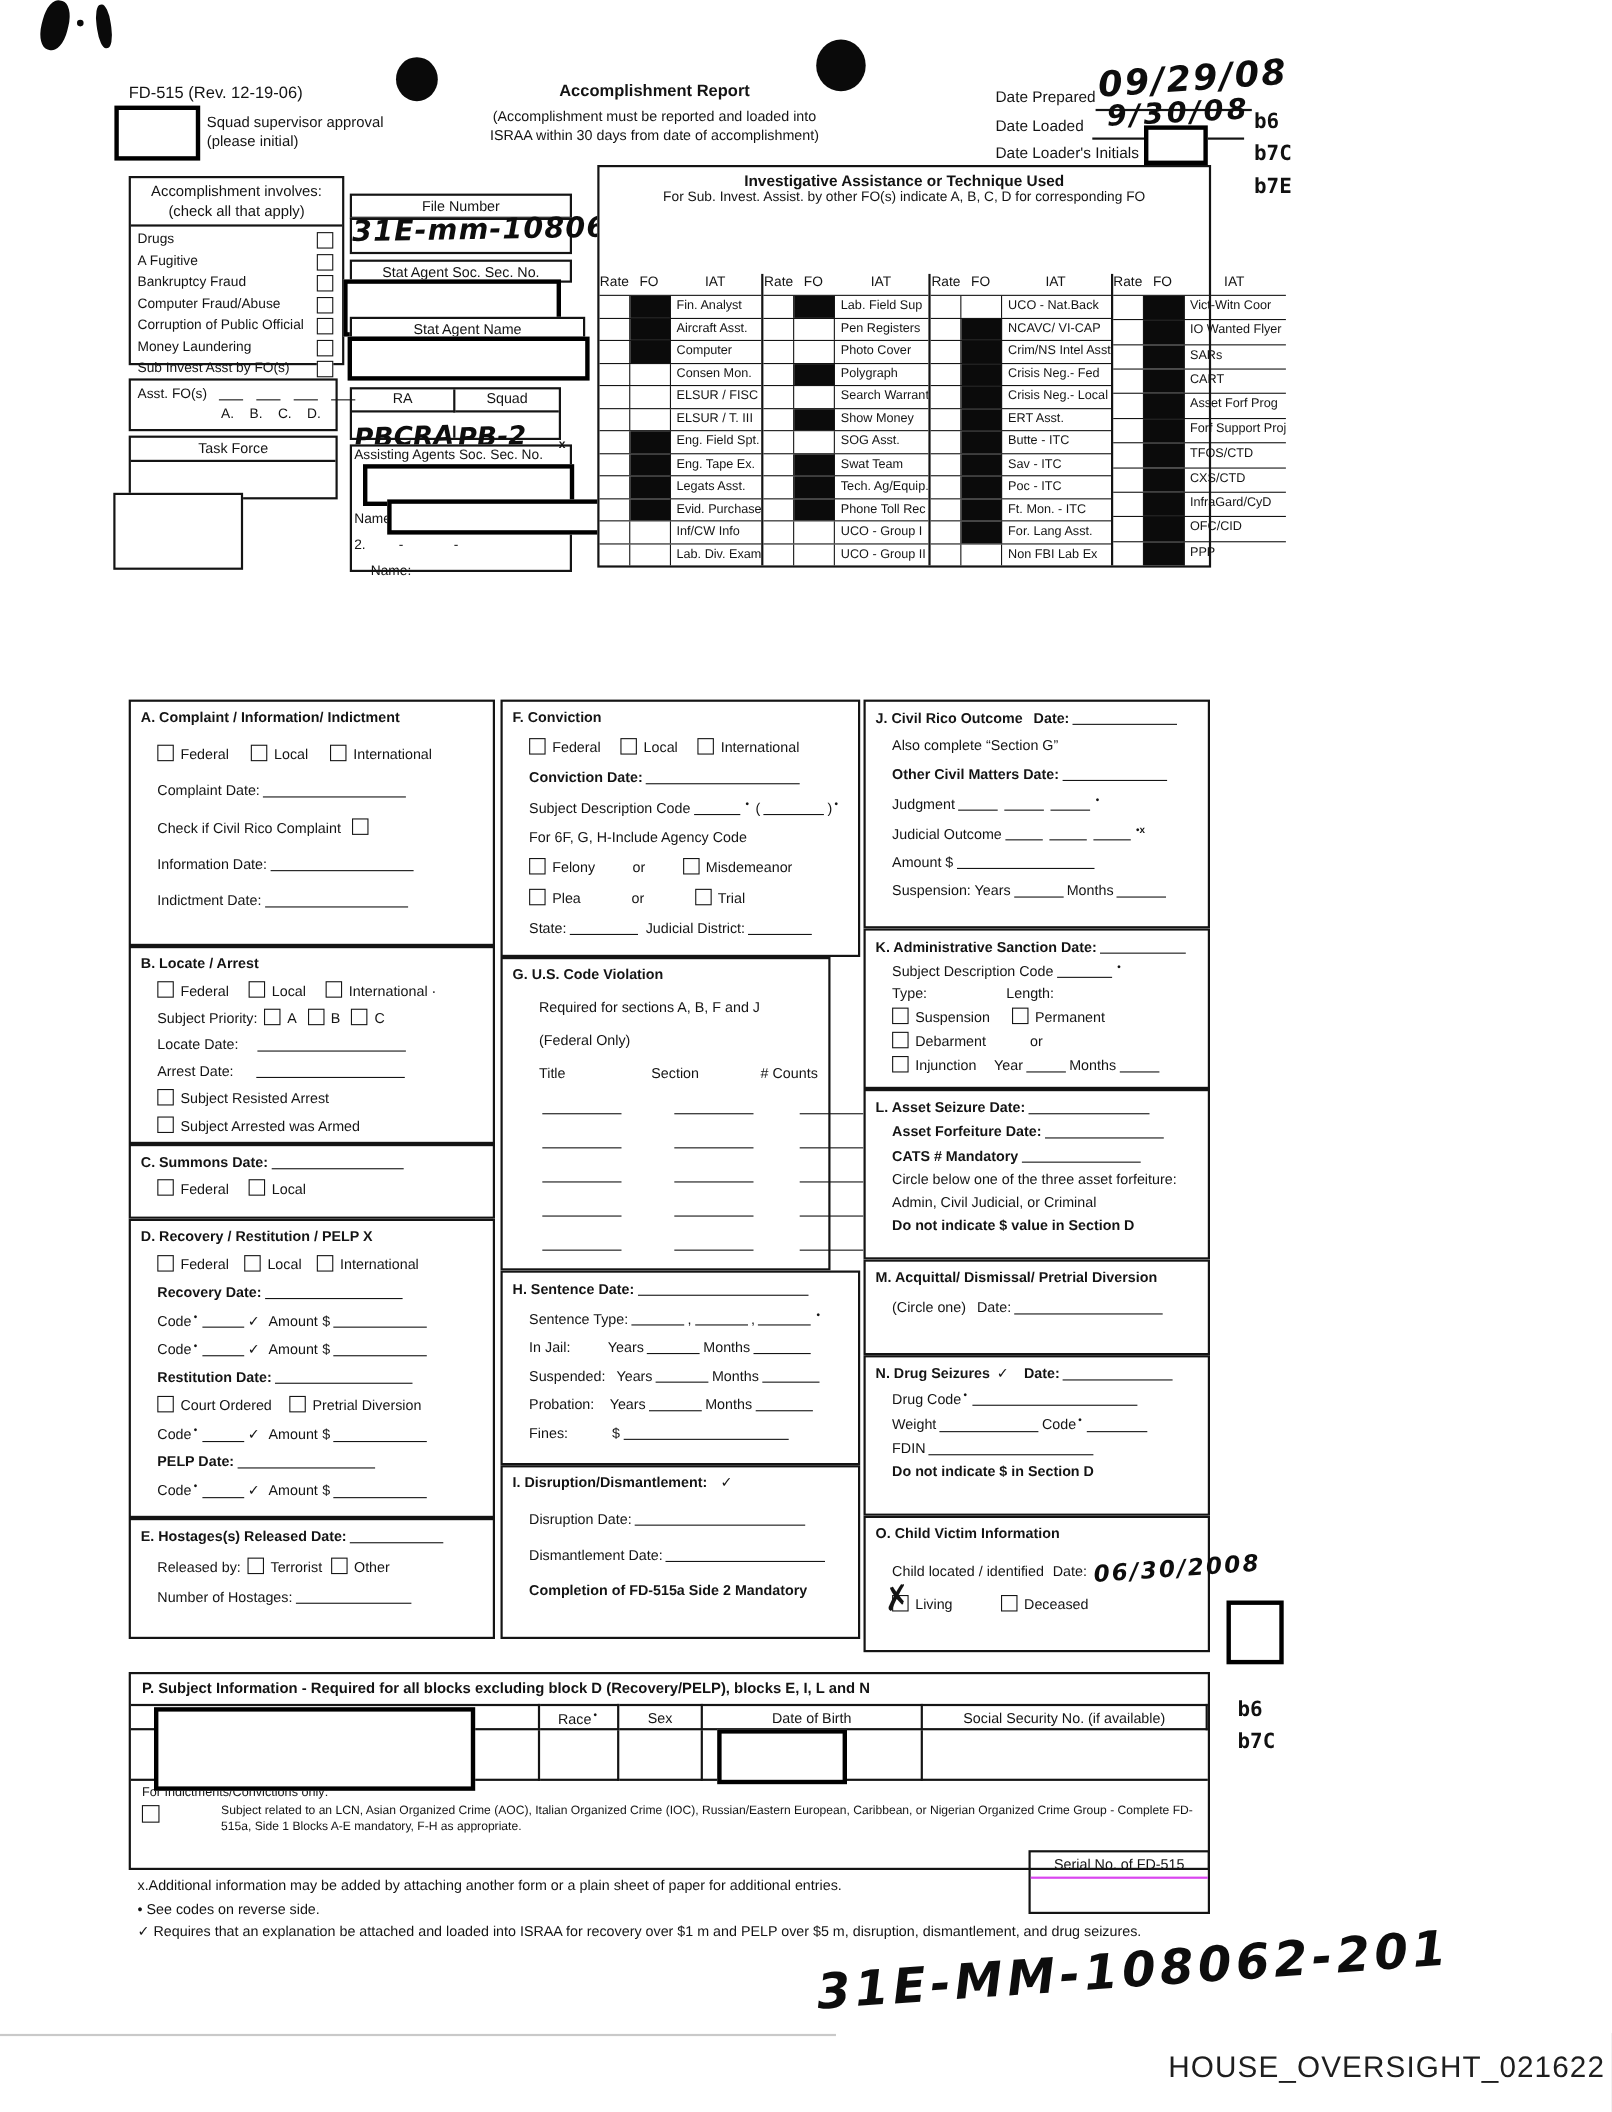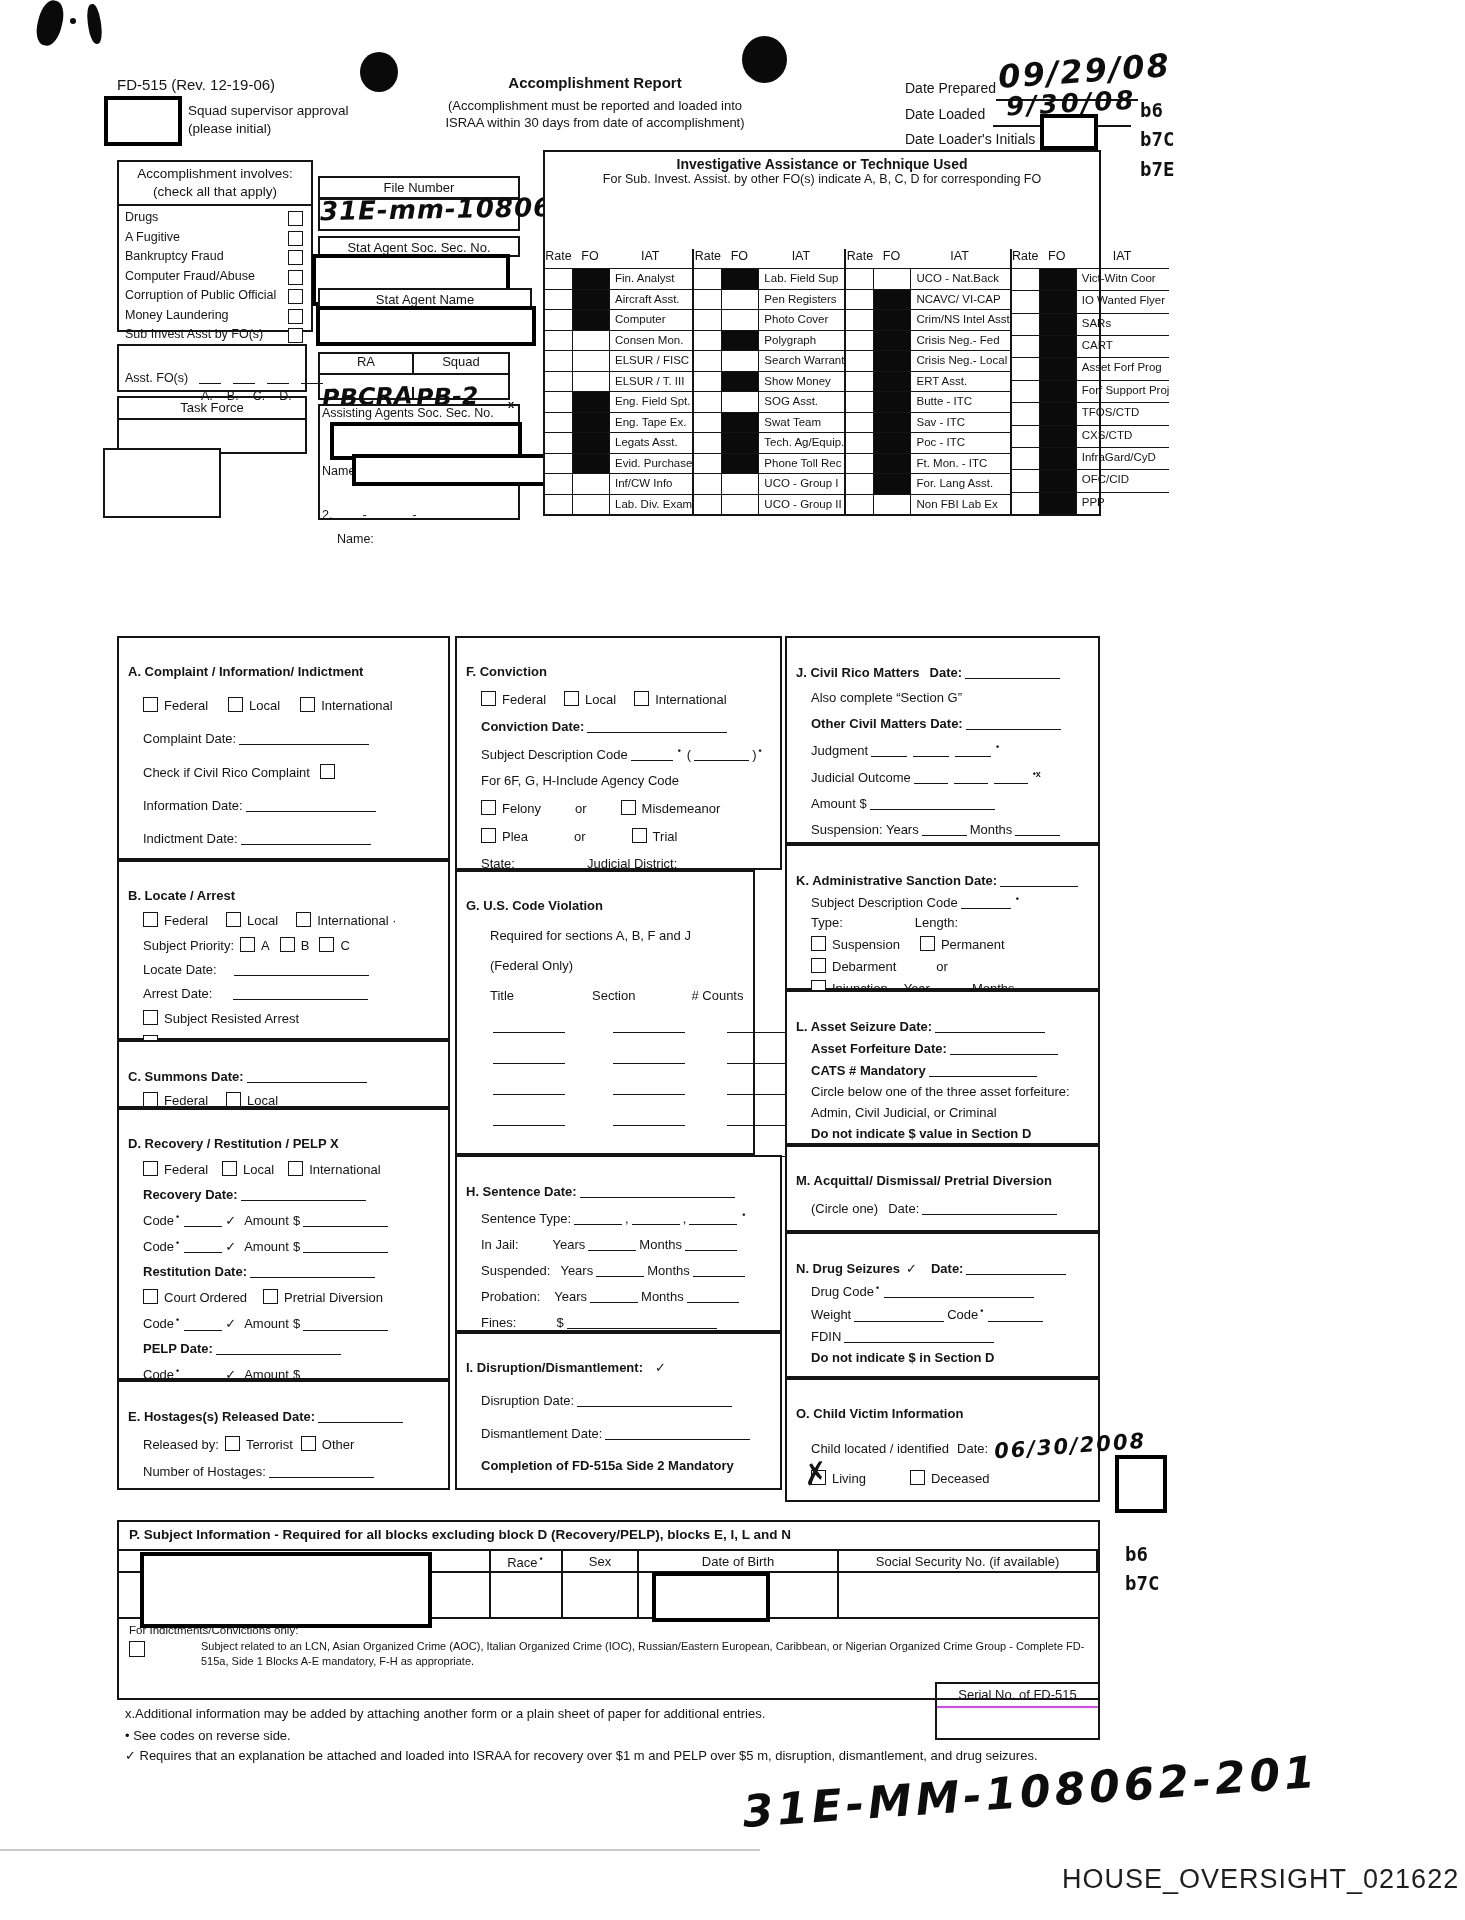--- a/index.html
+++ b/index.html
@@ -67,21 +67,21 @@
   .iat-h1{width:36px;text-align:center;}
   .iat-h2{flex:1;text-align:center;}
   .iat-row{flex:1;display:flex;border-top:1.8px solid #141414;font-size:11.5px;}
   .c-rate{width:27px;border-right:1.8px solid #141414;}
   .c-fo{width:36px;border-right:1.8px solid #141414;}
   .c-fo.redacted{background:#0b0b0b;}
   .c-iat{flex:1;padding:3px 0 0 5px;white-space:nowrap;overflow:hidden;}
   
   .sec{position:absolute;border:2.5px solid #141414;background:#fff;font-size:13px;padding:7px 4px 0 9px;box-sizing:border-box;}
   .fline{padding-left:15px;margin-bottom:10px;line-height:1.15;white-space:nowrap;}
-  .fline:first-child{padding-left:0;margin-top:20px;}
+  .fline:first-child{padding-left:0;}
   .bold{font-weight:bold;}
   .blank{display:inline-block;border-bottom:1.6px solid #151515;height:13px;margin:0 3px;vertical-align:-2px;}
   .gap{display:inline-block;}
   .cbwrap{white-space:nowrap;}
   .cbox{display:inline-block;width:13px;height:13px;border:1.7px solid #161616;background:#fff;vertical-align:-2px;position:relative;}
   .clab{margin-left:6px;}
   .xmark{position:absolute;left:-9px;top:-14px;font-size:30px;font-family:"DejaVu Sans",sans-serif;font-weight:bold;transform:rotate(-10deg);}
   .supm{font-size:9px;vertical-align:super;font-weight:bold;margin:0 2px;}
   #sec-a{left:117px;top:636px;width:333px;height:224px;} #sec-a .fline{margin-bottom:17px;}
   #sec-b{left:117px;top:860px;width:333px;height:180px;} #sec-b .fline{margin-bottom:8px;}
@@ -577,21 +577,21 @@
       <div class="fline"><span class="txt">Probation:</span><span class="gap" style="width: 14px;"></span><span class="txt">Years</span><span class="blank" style="width: 48px;"></span><span class="txt">Months</span><span class="blank" style="width: 52px;"></span></div>
       <div class="fline"><span class="txt">Fines:</span><span class="gap" style="width: 40px;"></span><span class="txt">$</span><span class="blank" style="width: 150px;"></span></div>
     </div>
   <div class="sec" id="sec-i">
       <div class="fline"><span class="txt bold">I. Disruption/Dismantlement:</span><span class="gap" style="width: 12px;"></span><span class="txt">✓</span></div>
       <div class="fline"><span class="txt">Disruption Date:</span><span class="blank" style="width: 155px;"></span></div>
       <div class="fline"><span class="txt">Dismantlement Date:</span><span class="blank" style="width: 145px;"></span></div>
       <div class="fline"><span class="txt bold">Completion of FD-515a Side 2 Mandatory</span></div>
     </div>
   <div class="sec" id="sec-j">
-      <div class="fline"><span class="txt bold">J. Civil Rico Matters</span><span class="gap" style="width: 10px;"></span><span class="txt bold">Date:</span><span class="blank" style="width: 95px;"></span></div>
+      <div class="fline"><span class="txt bold">J. Civil Rico Outcome</span><span class="gap" style="width: 10px;"></span><span class="txt bold">Date:</span><span class="blank" style="width: 95px;"></span></div>
       <div class="fline"><span class="txt">Also complete “Section G”</span></div>
       <div class="fline"><span class="txt bold">Other Civil Matters Date:</span><span class="blank" style="width: 95px;"></span></div>
       <div class="fline"><span class="txt">Judgment</span><span class="blank" style="width: 36px;"></span><span class="blank" style="width: 36px;"></span><span class="blank" style="width: 36px;"></span><span class="supm">•</span></div>
       <div class="fline"><span class="txt">Judicial Outcome</span><span class="blank" style="width: 34px;"></span><span class="blank" style="width: 34px;"></span><span class="blank" style="width: 34px;"></span><span class="supm">•x</span></div>
       <div class="fline"><span class="txt">Amount $</span><span class="blank" style="width: 125px;"></span></div>
       <div class="fline"><span class="txt">Suspension: Years</span><span class="blank" style="width: 45px;"></span><span class="txt">Months</span><span class="blank" style="width: 45px;"></span></div>
     </div>
   <div class="sec" id="sec-k">
       <div class="fline"><span class="txt bold">K. Administrative Sanction Date:</span><span class="blank" style="width: 78px;"></span></div>
       <div class="fline"><span class="txt">Subject Description Code</span><span class="blank" style="width: 50px;"></span><span class="supm">•</span></div>

